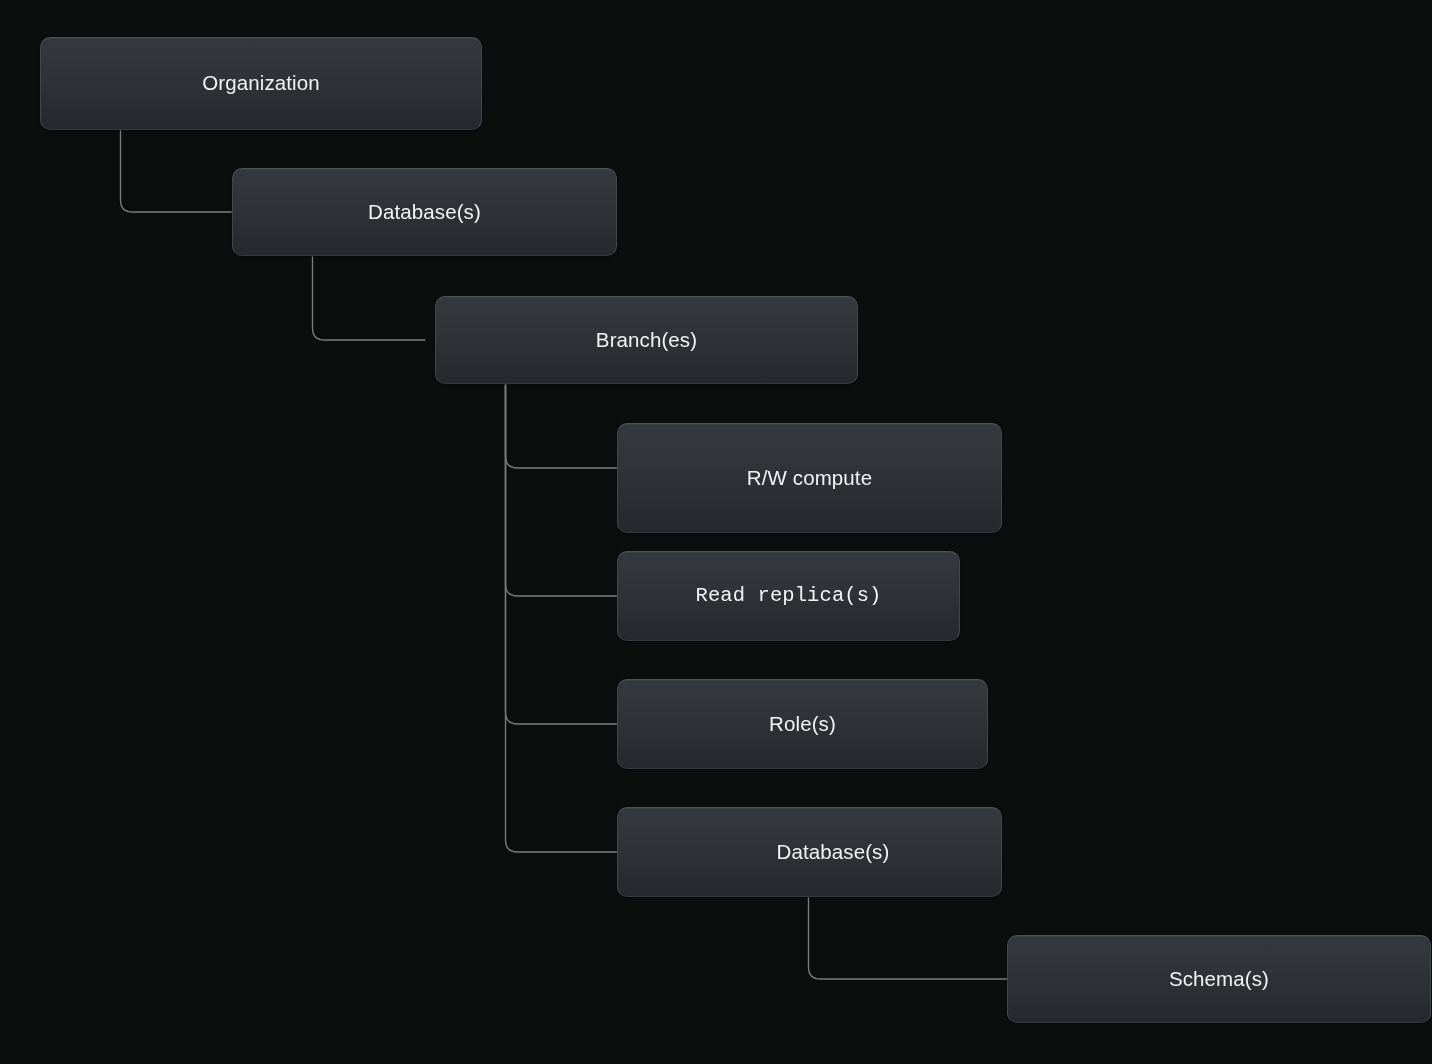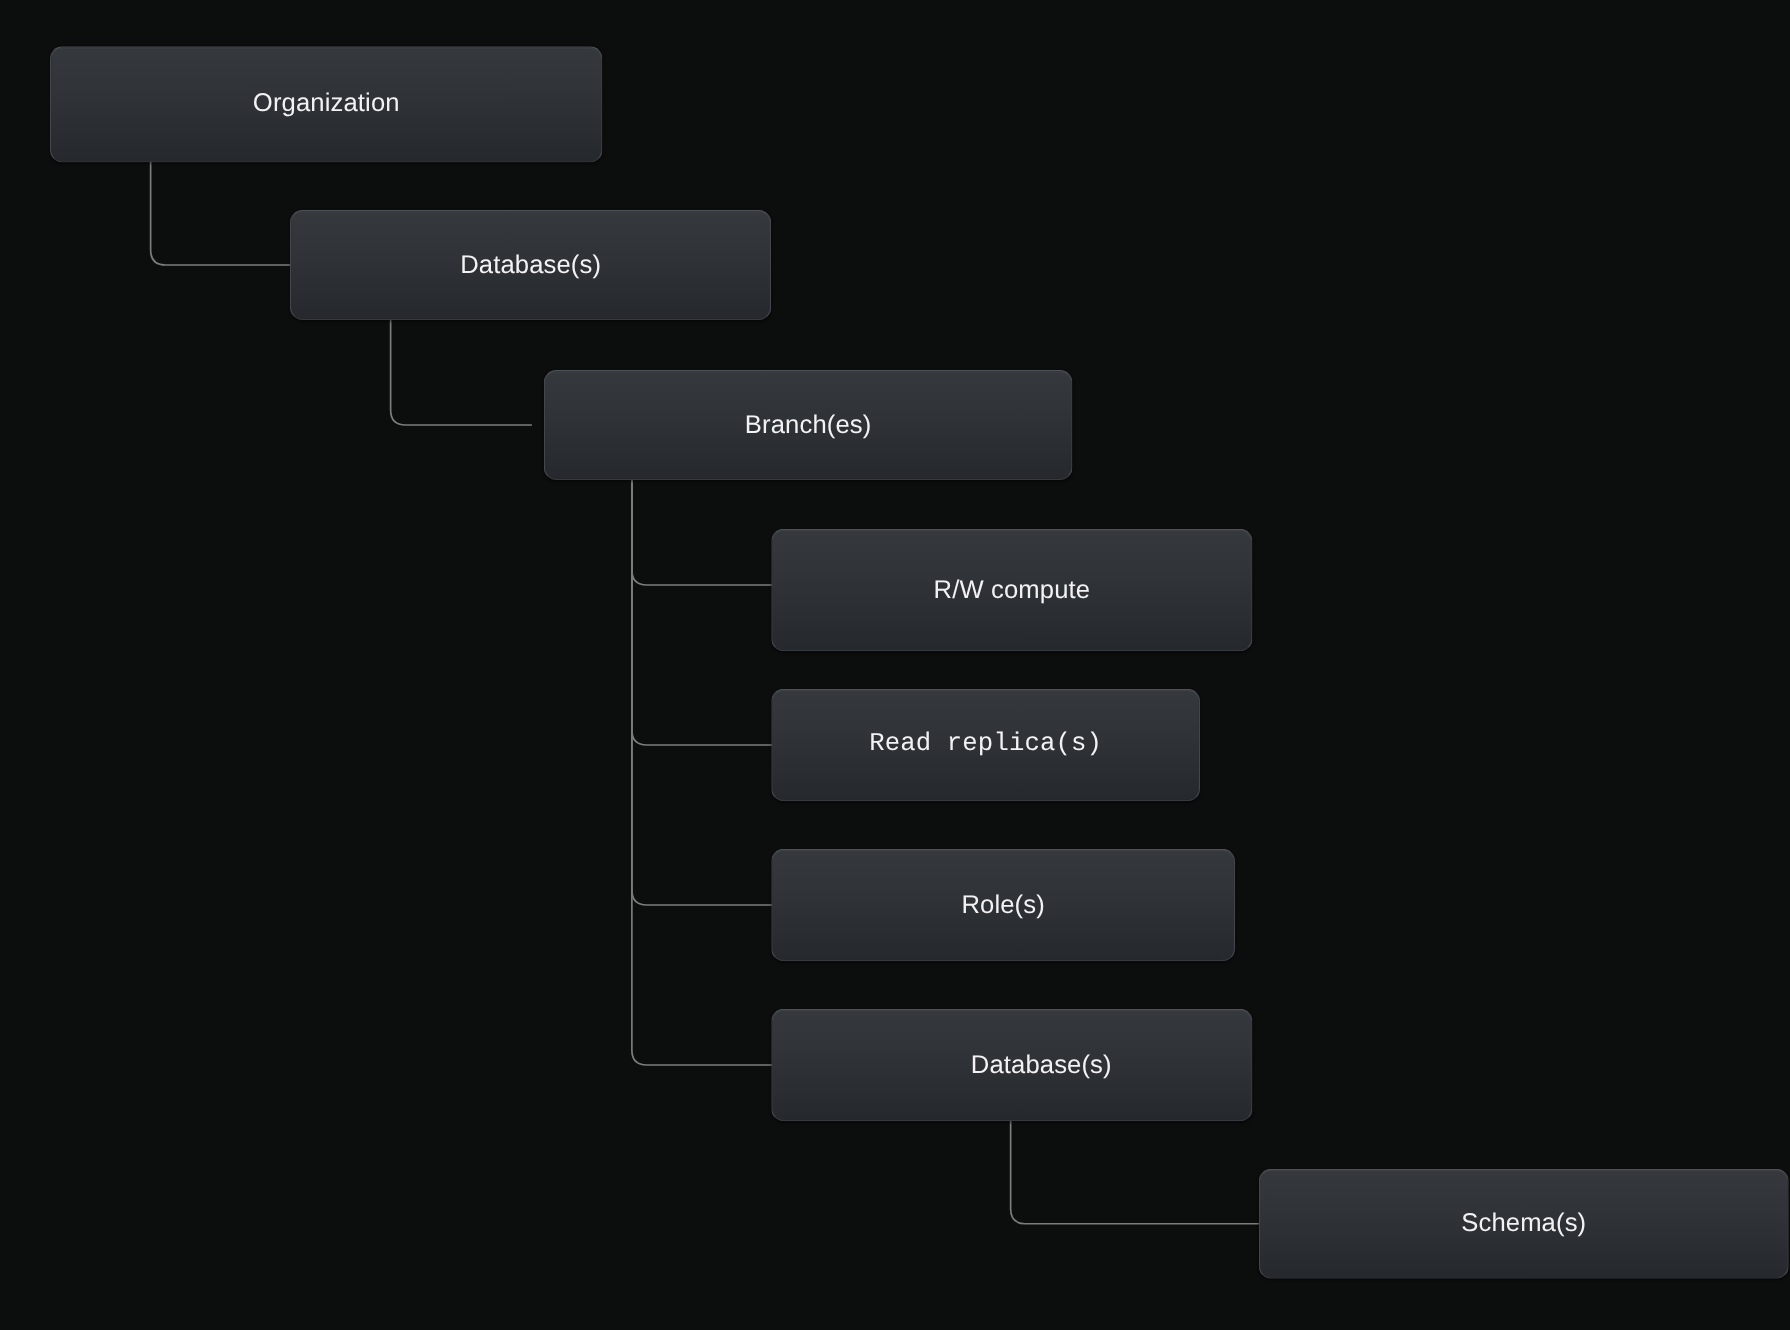--- a/index.html
+++ b/index.html
@@ -73,21 +73,21 @@
   <div id="node-layer">
       <div class="node" style="left: 40px; top: 37px; width: 442px; height: 93px;">
         <span class="node-label">Organization</span>
       </div>
       <div class="node" style="left: 232px; top: 168px; width: 385px; height: 88px;">
         <span class="node-label">Database(s)</span>
       </div>
       <div class="node" style="left: 435px; top: 296px; width: 423px; height: 88px;">
         <span class="node-label">Branch(es)</span>
       </div>
-      <div class="node" style="left: 617px; top: 423px; width: 385px; height: 98px;">
+      <div class="node" style="left: 617px; top: 423px; width: 385px; height: 110px;">
         <span class="node-label">R/W compute</span>
       </div>
       <div class="node" style="left: 617px; top: 551px; width: 343px; height: 90px; font-family: Liberation Mono, monospace;">
         <span class="node-label">Read replica(s)</span>
       </div>
       <div class="node" style="left: 617px; top: 679px; width: 371px; height: 90px;">
         <span class="node-label">Role(s)</span>
       </div>
       <div class="node" style="left: 617px; top: 807px; width: 385px; height: 90px; padding-left: 47px;">
         <span class="node-label">Database(s)</span>

